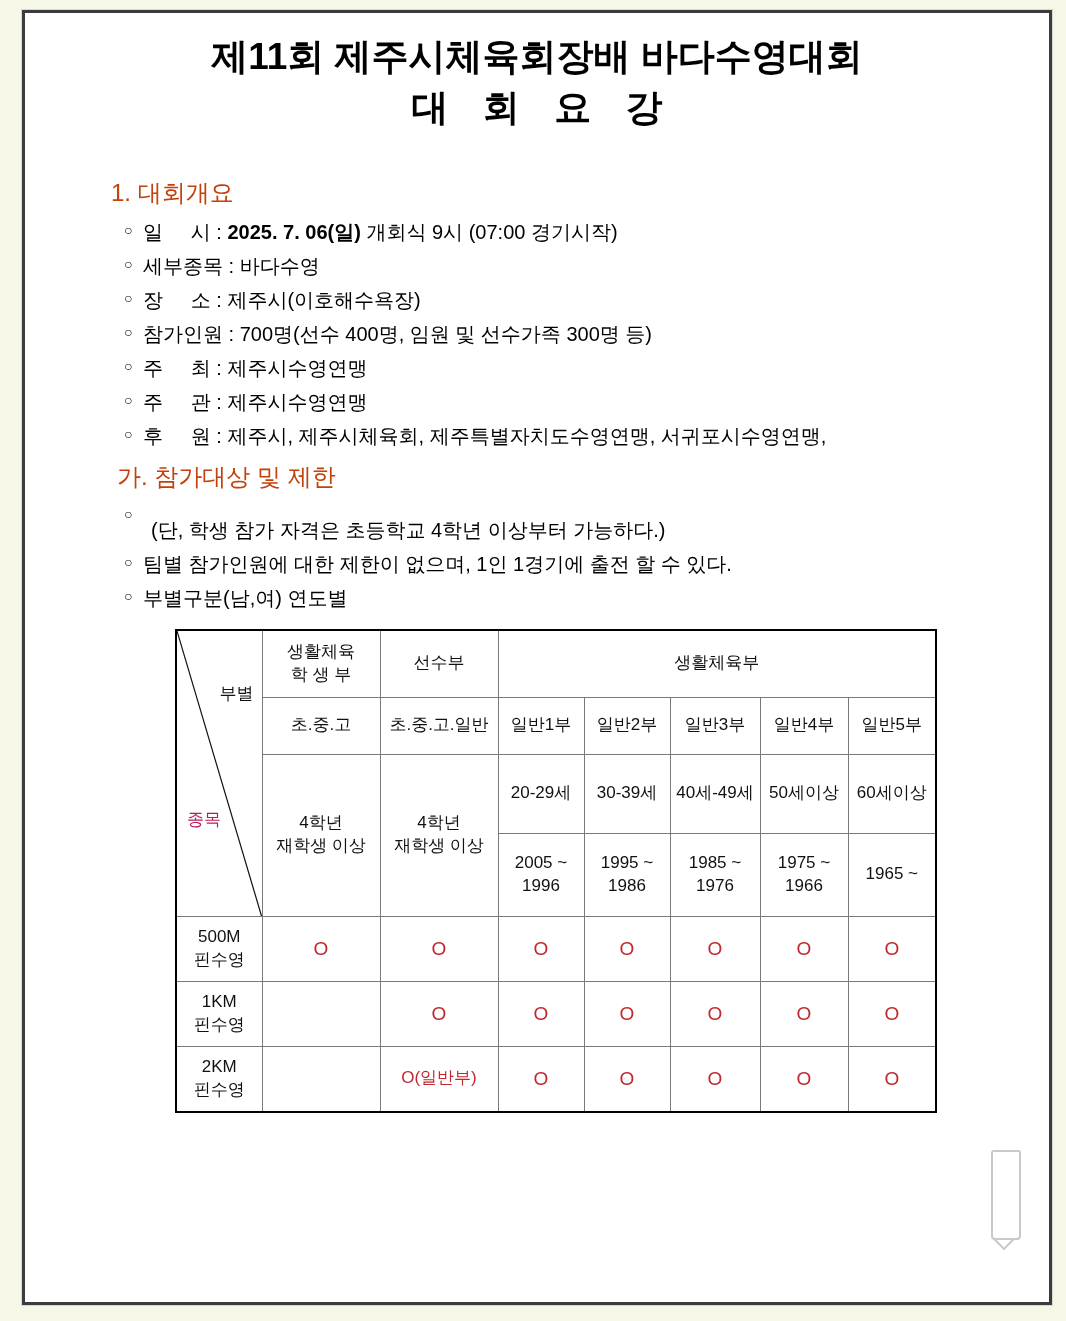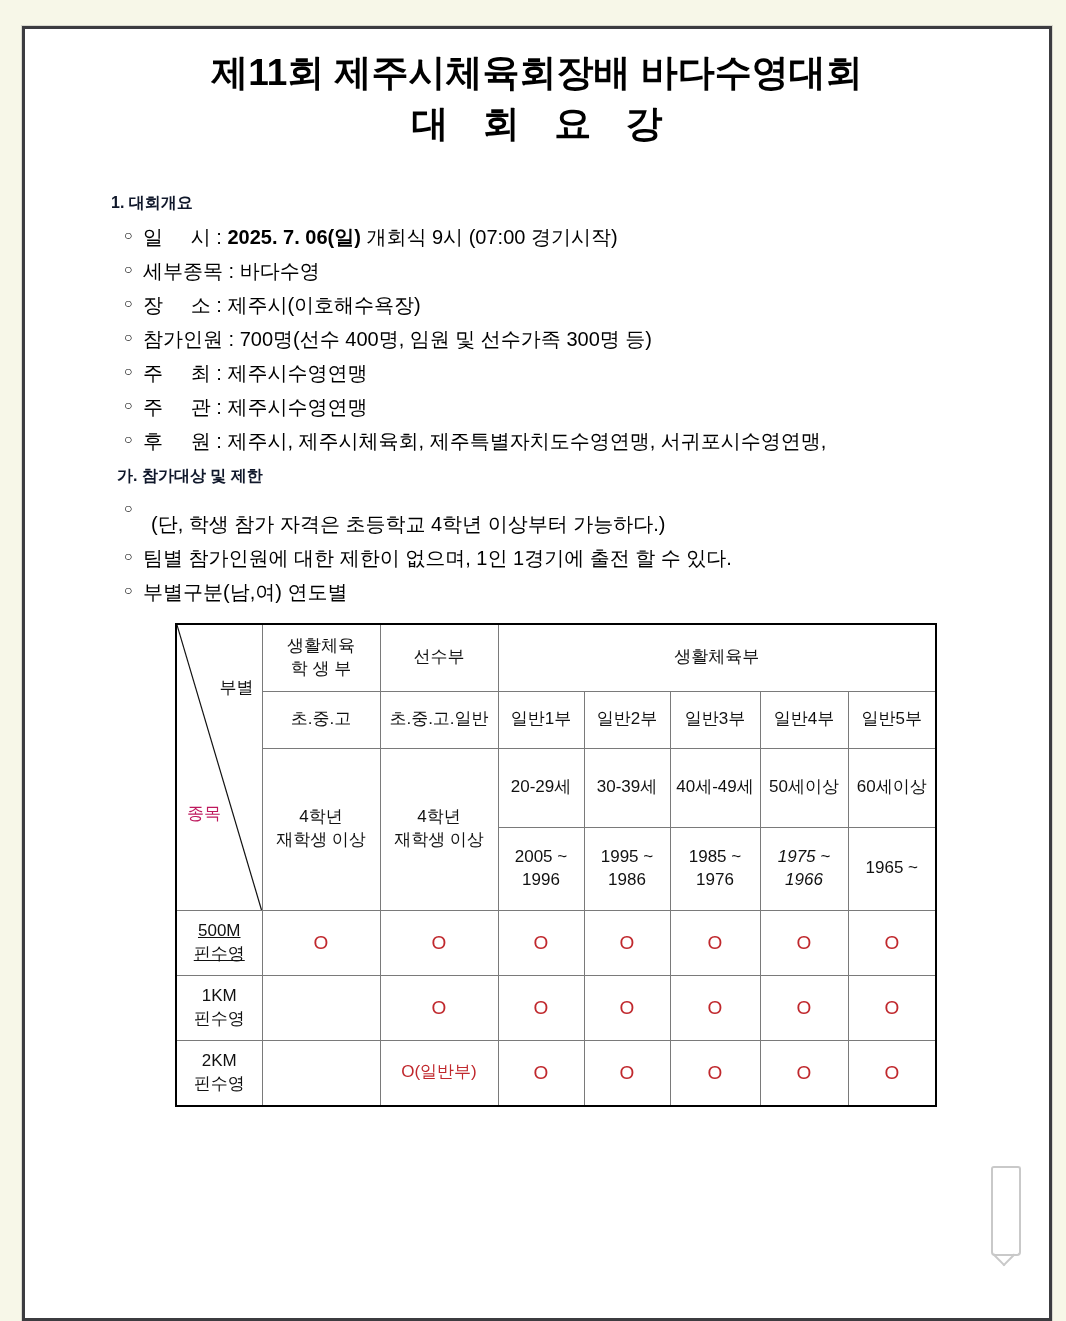--- a/index.html
+++ b/index.html
@@ -10,21 +10,21 @@
   body {
     width: 1066px;
     height: 1321px;
     background: #f7f7e8;
     font-family: "Liberation Sans", "DejaVu Sans", sans-serif;
     overflow: hidden;
   }
   .page-frame {
     position: absolute;
     left: 22px;
-    top: 26px;
+    top: 10px;
     width: 1030px;
     height: 1295px;
     background: #ffffff;
     border: 3px solid #3c3c40;
     box-sizing: border-box;
     box-shadow: 0 0 0 1px #d9d9cf;
   }
   .page-inner {
     position: relative;
     width: 100%;
@@ -52,23 +52,23 @@
     color: #000;
     line-height: 1.45;
     padding-left: 12px;
   }
 
   
   .content {
     padding: 0 0 0 0;
   }
   .sec-heading {
-    font-size: 16px;
-    font-weight: bold;
-    color: #0f172a;
+    font-size: 24px;
+    font-weight: normal;
+    color: #c2410c;
     margin-left: 86px;
   }
   .sec-heading.sub {
     margin-left: 92px;
   }
   .s1-heading { margin-top: 42px; }
   .s2-heading { margin-top: 56px; }
   .sub-heading { margin-top: 8px; }
 
   ul.bullets {
@@ -269,25 +269,25 @@
                 <td class="thick-b" style="height: 74px;">20-29세</td>
                 <td class="thick-b" style="height: 74px;">30-39세</td>
                 <td class="thick-b" style="height: 74px;">40세-49세</td>
                 <td class="thick-b" style="height: 74px;">50세이상</td>
                 <td class="thick-b thick-r" style="height: 74px;">60세이상</td>
               </tr>
               <tr>
                 <td class="thick-b" style="height: 78px; margin-left: 16px;">2005 ~<br>1996</td>
                 <td class="thick-b" style="height: 78px;">1995 ~<br>1986</td>
                 <td class="thick-b" style="height: 78px;">1985 ~<br>1976</td>
-                <td class="thick-b" style="height: 78px; font-style: italic;">1975 ~<br>1966</td>
+                <td class="thick-b" style="height: 78px;">1975 ~<br>1966</td>
                 <td class="thick-b thick-r" style="height: 78px;">1965 ~</td>
               </tr>
               <tr>
-                <td class="evt thick-r thick-t" style="height: 60px; text-decoration: underline;">500M<br>핀수영</td>
+                <td class="evt thick-r thick-t" style="height: 60px;">500M<br>핀수영</td>
                 <td class="thick-t"><span class="mark-o">O</span></td>
                 <td class="thick-t"><span class="mark-o">O</span></td>
                 <td class="thick-t"><span class="mark-o">O</span></td>
                 <td class="thick-t"><span class="mark-o">O</span></td>
                 <td class="thick-t"><span class="mark-o">O</span></td>
                 <td class="thick-t"><span class="mark-o">O</span></td>
                 <td class="thick-t thick-r"><span class="mark-o">O</span></td>
               </tr>
               <tr>
                 <td class="evt thick-r" style="height: 60px;">1KM<br>핀수영</td>

